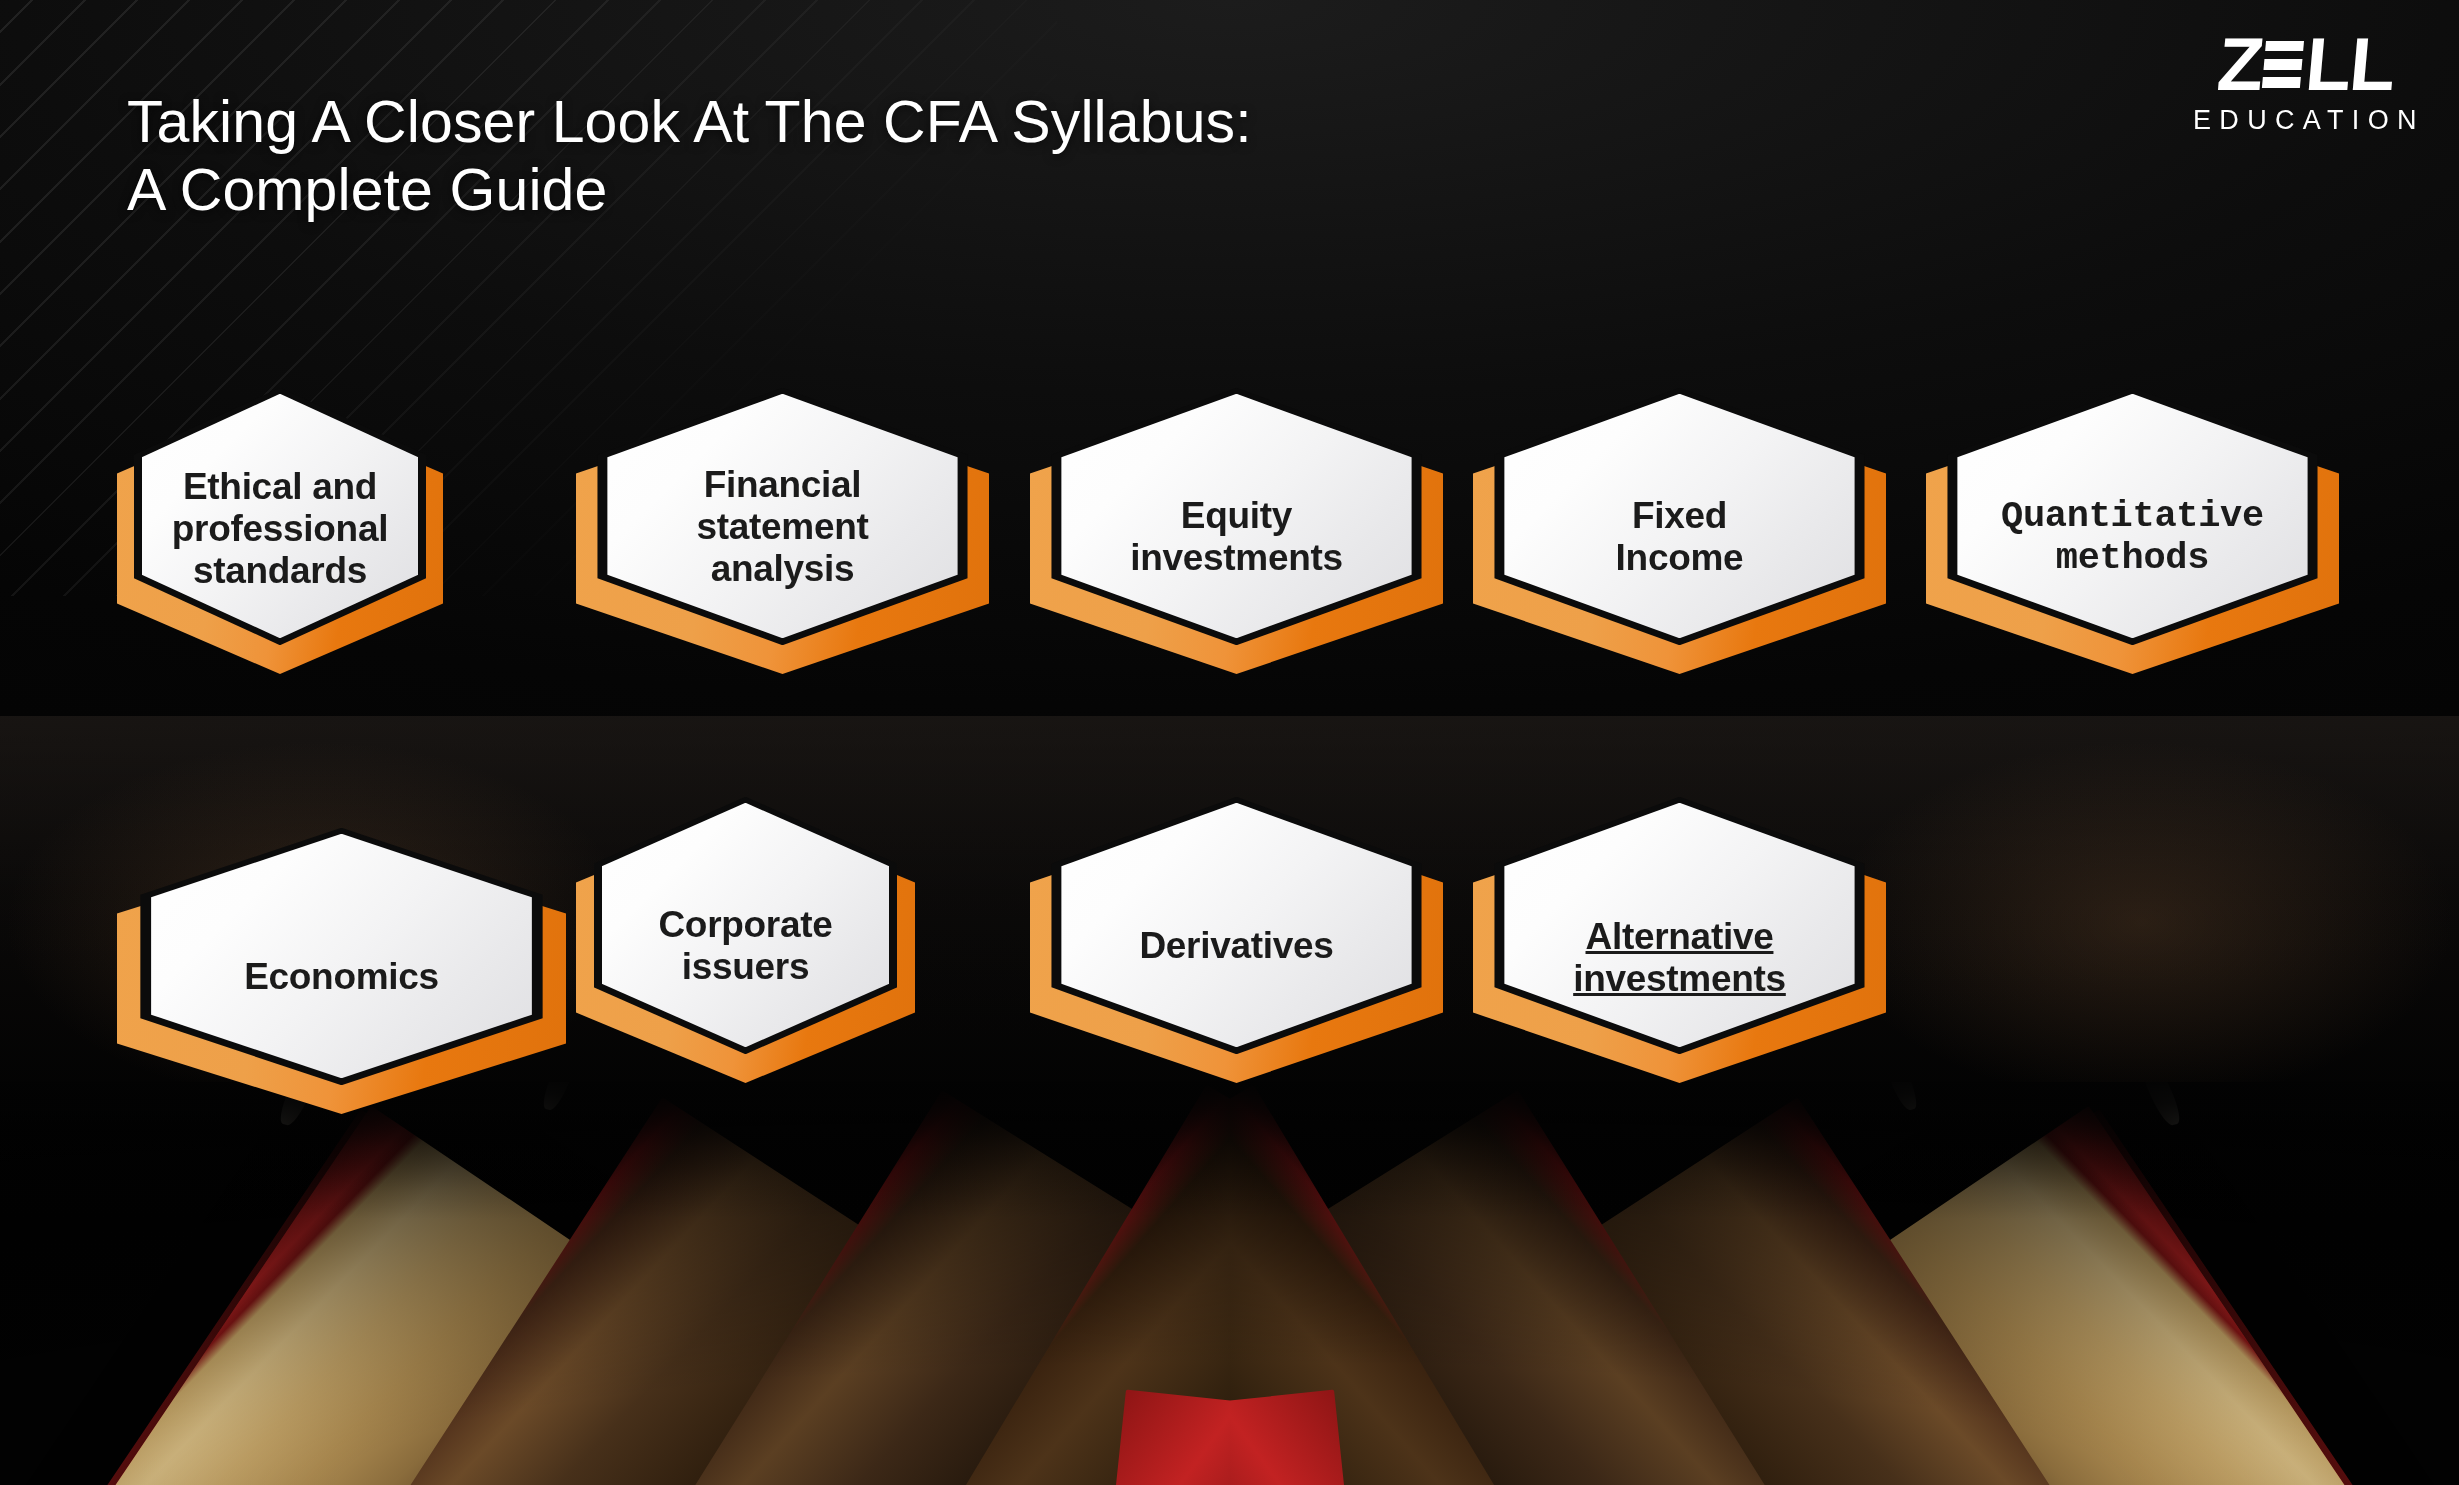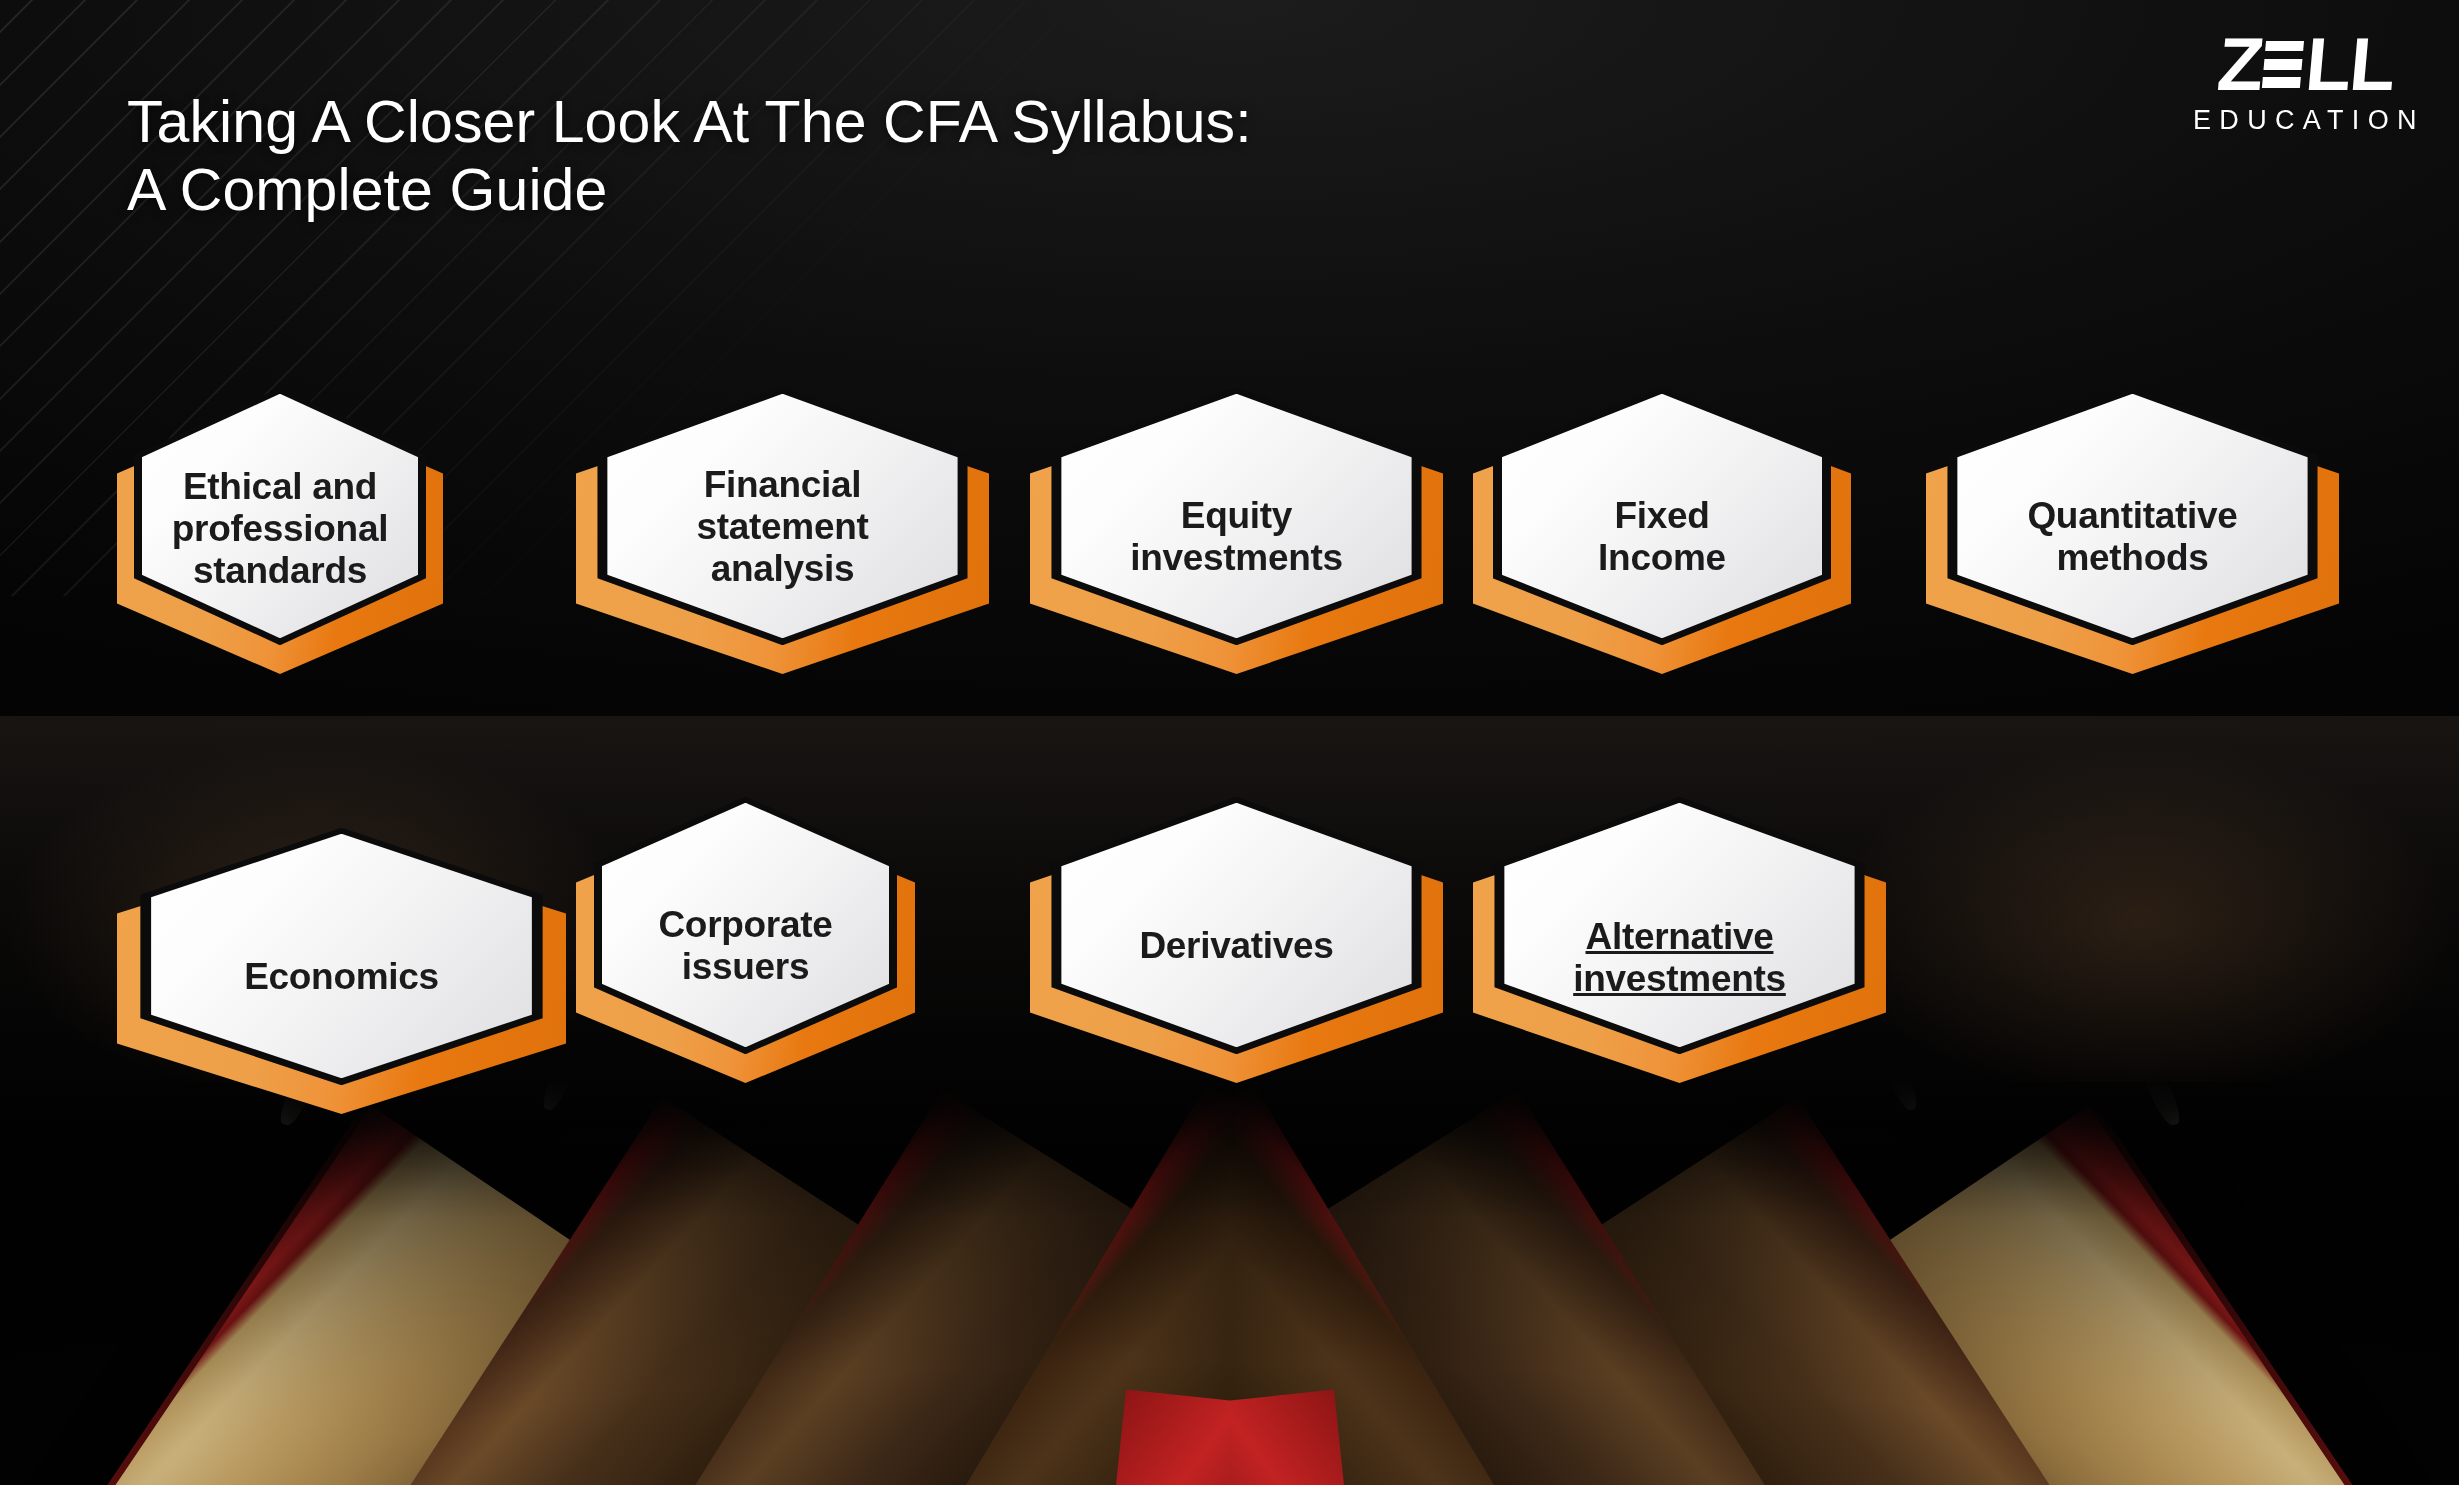--- a/index.html
+++ b/index.html
@@ -286,36 +286,36 @@
     <div class="hex-cell" style="left:1030px;top:403px;width:413px;height:271px;">
       <div class="hexwrap">
         <div class="hex-orange"></div>
         <div class="hex-dark"></div>
         <div class="hex-white"></div>
         <div class="hex-label" style="top:92px;">Equity
 investments</div>
       </div>
     </div>
 
-    <div class="hex-cell" style="left:1473px;top:403px;width:378px;height:271px;">
+    <div class="hex-cell" style="left:1473px;top:403px;width:413px;height:271px;">
       <div class="hexwrap">
         <div class="hex-orange"></div>
         <div class="hex-dark"></div>
         <div class="hex-white"></div>
         <div class="hex-label" style="top:92px;">Fixed
 Income</div>
       </div>
     </div>
 
     <div class="hex-cell" style="left:1926px;top:403px;width:413px;height:271px;">
       <div class="hexwrap">
         <div class="hex-orange"></div>
         <div class="hex-dark"></div>
         <div class="hex-white"></div>
-        <div class="hex-label" style="top:92px;">Quantitative
+        <div class="hex-label" style="top:92px;font-family:Liberation Mono, monospace;">Quantitative
 methods</div>
       </div>
     </div>
 
     <div class="hex-cell" style="left:117px;top:843px;width:449px;height:271px;">
       <div class="hexwrap">
         <div class="hex-orange"></div>
         <div class="hex-dark"></div>
         <div class="hex-white"></div>
         <div class="hex-label" style="top:113px;">Economics</div>

